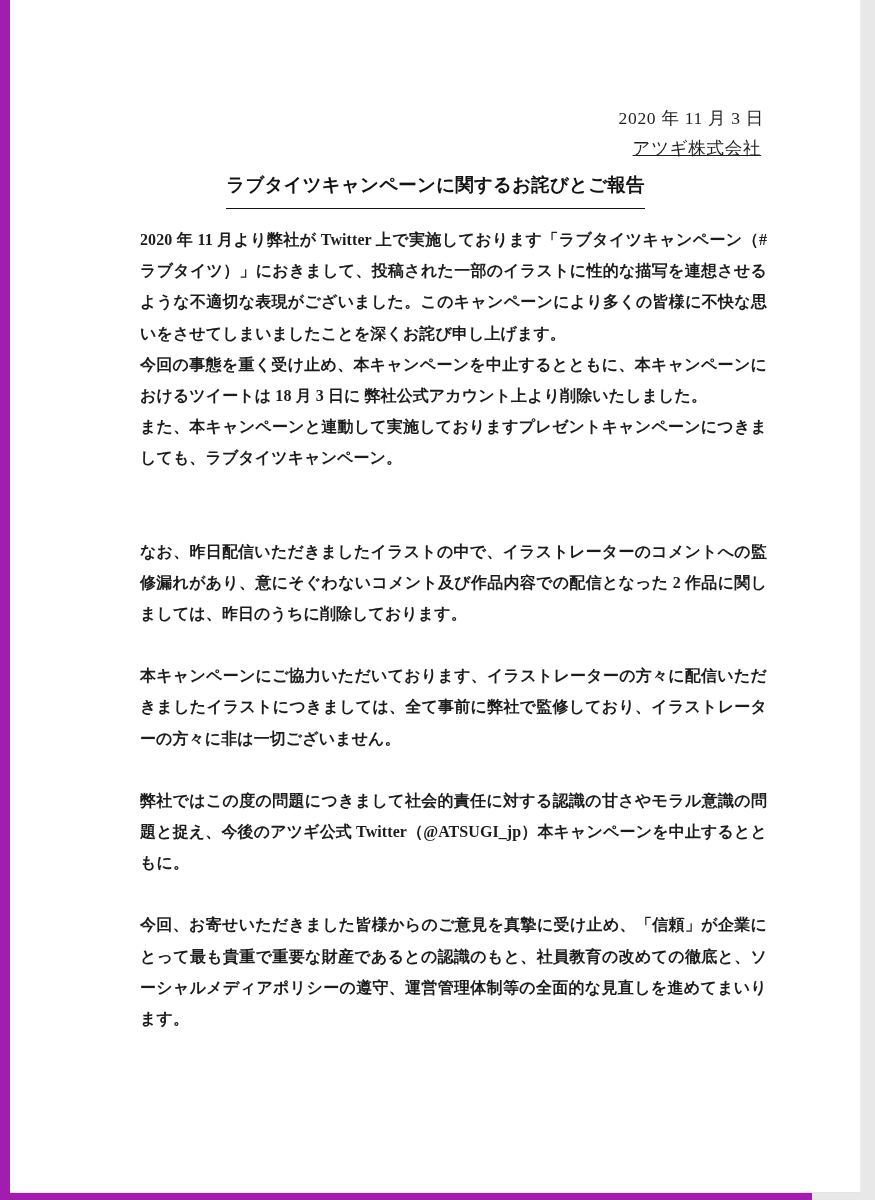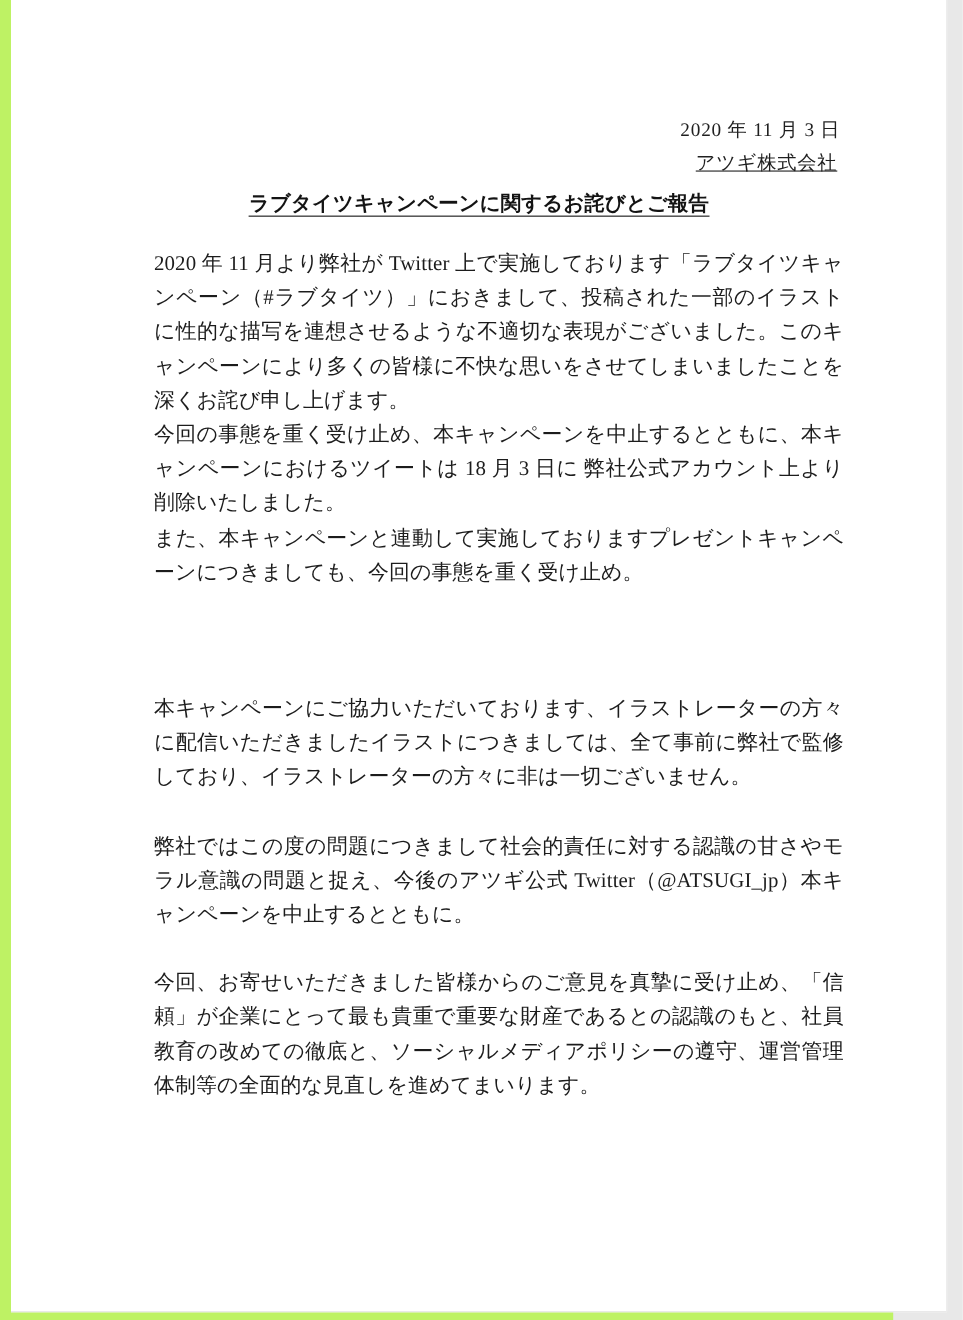--- a/index.html
+++ b/index.html
@@ -12,21 +12,21 @@
     height: 1200px;
     overflow: hidden;
     font-family: "Liberation Serif", "DejaVu Serif", serif;
   }
 
   
   .viewport {
     position: relative;
     width: 812px;
     height: 1200px;
-    background: #bef264;
+    background: #a21caf;
   }
 
   .page {
     position: absolute;
     left: 10px;
     top: 0;
     width: 851px;
     height: 1193px;
     background: #ffffff;
     border-right: 1px solid #ededed;
@@ -63,39 +63,40 @@
     left: 0;
     width: 851px;
     text-align: center;
     font-size: 18.5px;
     font-weight: bold;
     color: #131313;
     letter-spacing: 0.01em;
   }
   .doc-title span {
     border-bottom: 1.6px solid #131313;
-    padding-bottom: 0;
+    padding-bottom: 13px;
   }
 
   
   .doc-body {
     position: absolute;
     top: 224px;
     left: 130px;
     width: 627px;
     color: #1c1c1c;
   }
   .para {
-    font-size: 19px;
+    font-size: 16px;
     line-height: 31.2px;
     text-align: justify;
     text-justify: inter-character;
     letter-spacing: 0.005em;
     margin: 0;
     color: #1c1c1c;
+    font-weight: bold;
   }
   .para + .para { margin-top: 0; }
   .gap-md { height: 31px; }
 </style>
 </head>
 <body>
 
 <div class="viewport">
   <div class="page">
 
@@ -107,27 +108,28 @@
     <div class="doc-title">
       <span>ラブタイツキャンペーンに関するお詫びとご報告</span>
     </div>
 
     <div class="doc-body">
 
       <p class="para">2020 年 11 月より弊社が Twitter 上で実施しております「ラブタイツキャンペーン（#ラブタイツ）」におきまして、投稿された一部のイラストに性的な描写を連想させるような不適切な表現がございました。このキャンペーンにより多くの皆様に不快な思いをさせてしまいましたことを深くお詫び申し上げます。</p>
 
       <p class="para">今回の事態を重く受け止め、本キャンペーンを中止するとともに、本キャンペーンにおけるツイートは 18 月 3 日に 弊社公式アカウント上より削除いたしました。</p>
 
-      <p class="para">また、本キャンペーンと連動して実施しておりますプレゼントキャンペーンにつきましても、今回の事態を重く受け止め。</p>
+      <p class="para">また、本キャンペーンと連動して実施しておりますプレゼントキャンペーンにつきましても、ラブタイツキャンペーン。</p>
 
       <div class="gap-md"></div>
 
 
       <div class="gap-md"></div>
 
+      <p class="para">なお、昨日配信いただきましたイラストの中で、イラストレーターのコメントへの監修漏れがあり、意にそぐわないコメント及び作品内容での配信となった 2 作品に関しましては、昨日のうちに削除しております。</p>
 
       <div class="gap-md"></div>
 
       <p class="para">本キャンペーンにご協力いただいております、イラストレーターの方々に配信いただきましたイラストにつきましては、全て事前に弊社で監修しており、イラストレーターの方々に非は一切ございません。</p>
 
       <div class="gap-md"></div>
 
       <p class="para">弊社ではこの度の問題につきまして社会的責任に対する認識の甘さやモラル意識の問題と捉え、今後のアツギ公式 Twitter（@ATSUGI_jp）本キャンペーンを中止するとともに。</p>
 
       <div class="gap-md"></div>

